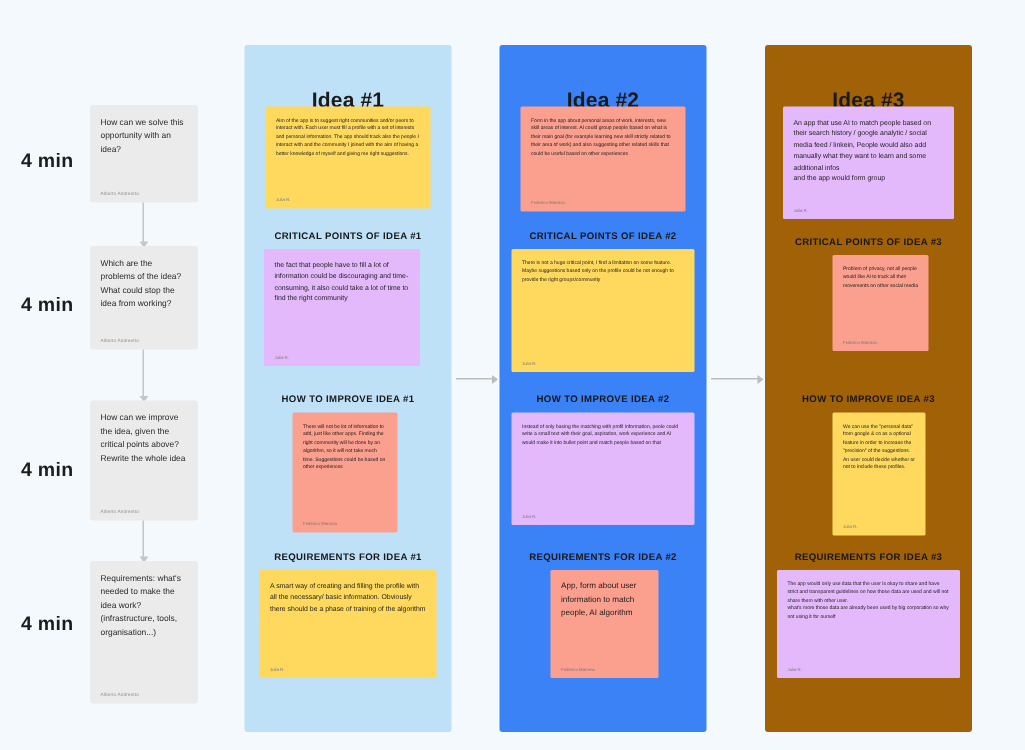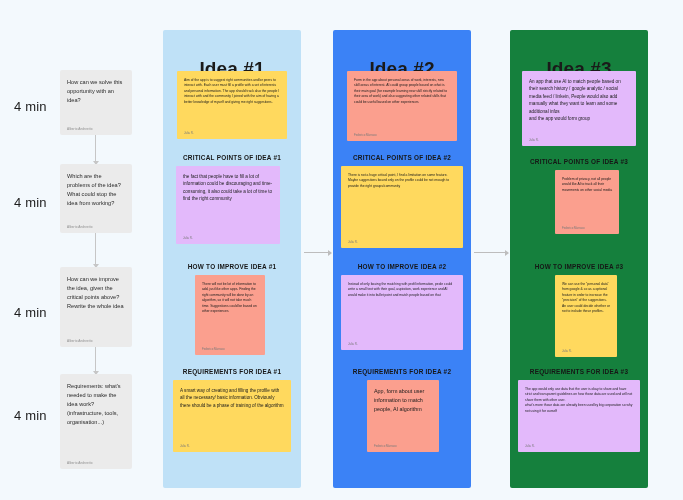--- a/index.html
+++ b/index.html
@@ -7,21 +7,21 @@
     width: 683px; height: 500px;
     background: #f2f8fd;
     font-family: "Liberation Sans", sans-serif;
     overflow: hidden;
   }
   #board { position: relative; width: 683px; height: 500px; background: #f3f9fd; }
 
   
   .time-label {
     position: absolute; left: 14px; width: 52px;
-    font-size: 13px; font-weight: 400; color: #1d1d1d; letter-spacing: .2px;
+    font-size: 13px; font-weight: 700; color: #1d1d1d; letter-spacing: .2px;
   }
   .prompt-card {
     position: absolute; left: 60px; width: 72px;
     background: #ebebeb; border-radius: 2px;
     padding: 8px 7px 4px 7px;
     display: flex; flex-direction: column; justify-content: space-between;
   }
   .prompt-card .ptext {
     font-size: 5.6px; line-height: 1.62; color: #2a2a2a; font-weight: 500;
   }
@@ -37,21 +37,21 @@
     border-top: 4px solid #c6c6c6;
   }
 
   
   .col {
     position: absolute; top: 30px; width: 138px; height: 458px;
     border-radius: 2px;
   }
   .col-title {
     position: absolute; top: 28px; left: 0; width: 100%;
-    text-align: center; font-size: 19px; font-weight: 700; color: #1a1a1a;
+    text-align: center; font-size: 14px; font-weight: 700; color: #1a1a1a;
     letter-spacing: .1px;
   }
   .section-head {
     position: absolute; left: 0; width: 100%; text-align: center;
     font-size: 6.4px; font-weight: 700; color: #161616; letter-spacing: .25px;
   }
   .note {
     position: absolute; border-radius: 1px;
     padding: 7px 7px 4px 7px;
     display: flex; flex-direction: column; justify-content: space-between;
@@ -151,21 +151,21 @@
       <div class="nauthor">Julia R.</div>
     </div>
 
     <div class="section-head" style="top:338px">REQUIREMENTS FOR IDEA #2</div>
     <div class="note" style="left:34px; top:350px; width:72px; height:72px; background:#fb9f8e">
       <div class="ntext med">App, form about user information to match people, AI algorithm</div>
       <div class="nauthor">Federico Marraso</div>
     </div>
   </div>
 
-  <div class="col" style="left:510px; background:#15803d">
+  <div class="col" style="left:510px; background:#a16207">
     <div class="col-title">Idea #3</div>
 
     <div class="note" style="left:12px; top:41px; width:114px; height:75px; background:#e3b9fb">
       <div class="ntext small" style="white-space:pre-line">An app that use AI to match people based on their search history / google analytic / social media feed / linkein, People would also add manually what they want to learn and some additional infos
 and the app would form group</div>
       <div class="nauthor">Julia R.</div>
     </div>
 
     <div class="section-head" style="top:128px">CRITICAL POINTS OF IDEA #3</div>
     <div class="note" style="left:45px; top:140px; width:64px; height:64px; background:#fb9f8e">

